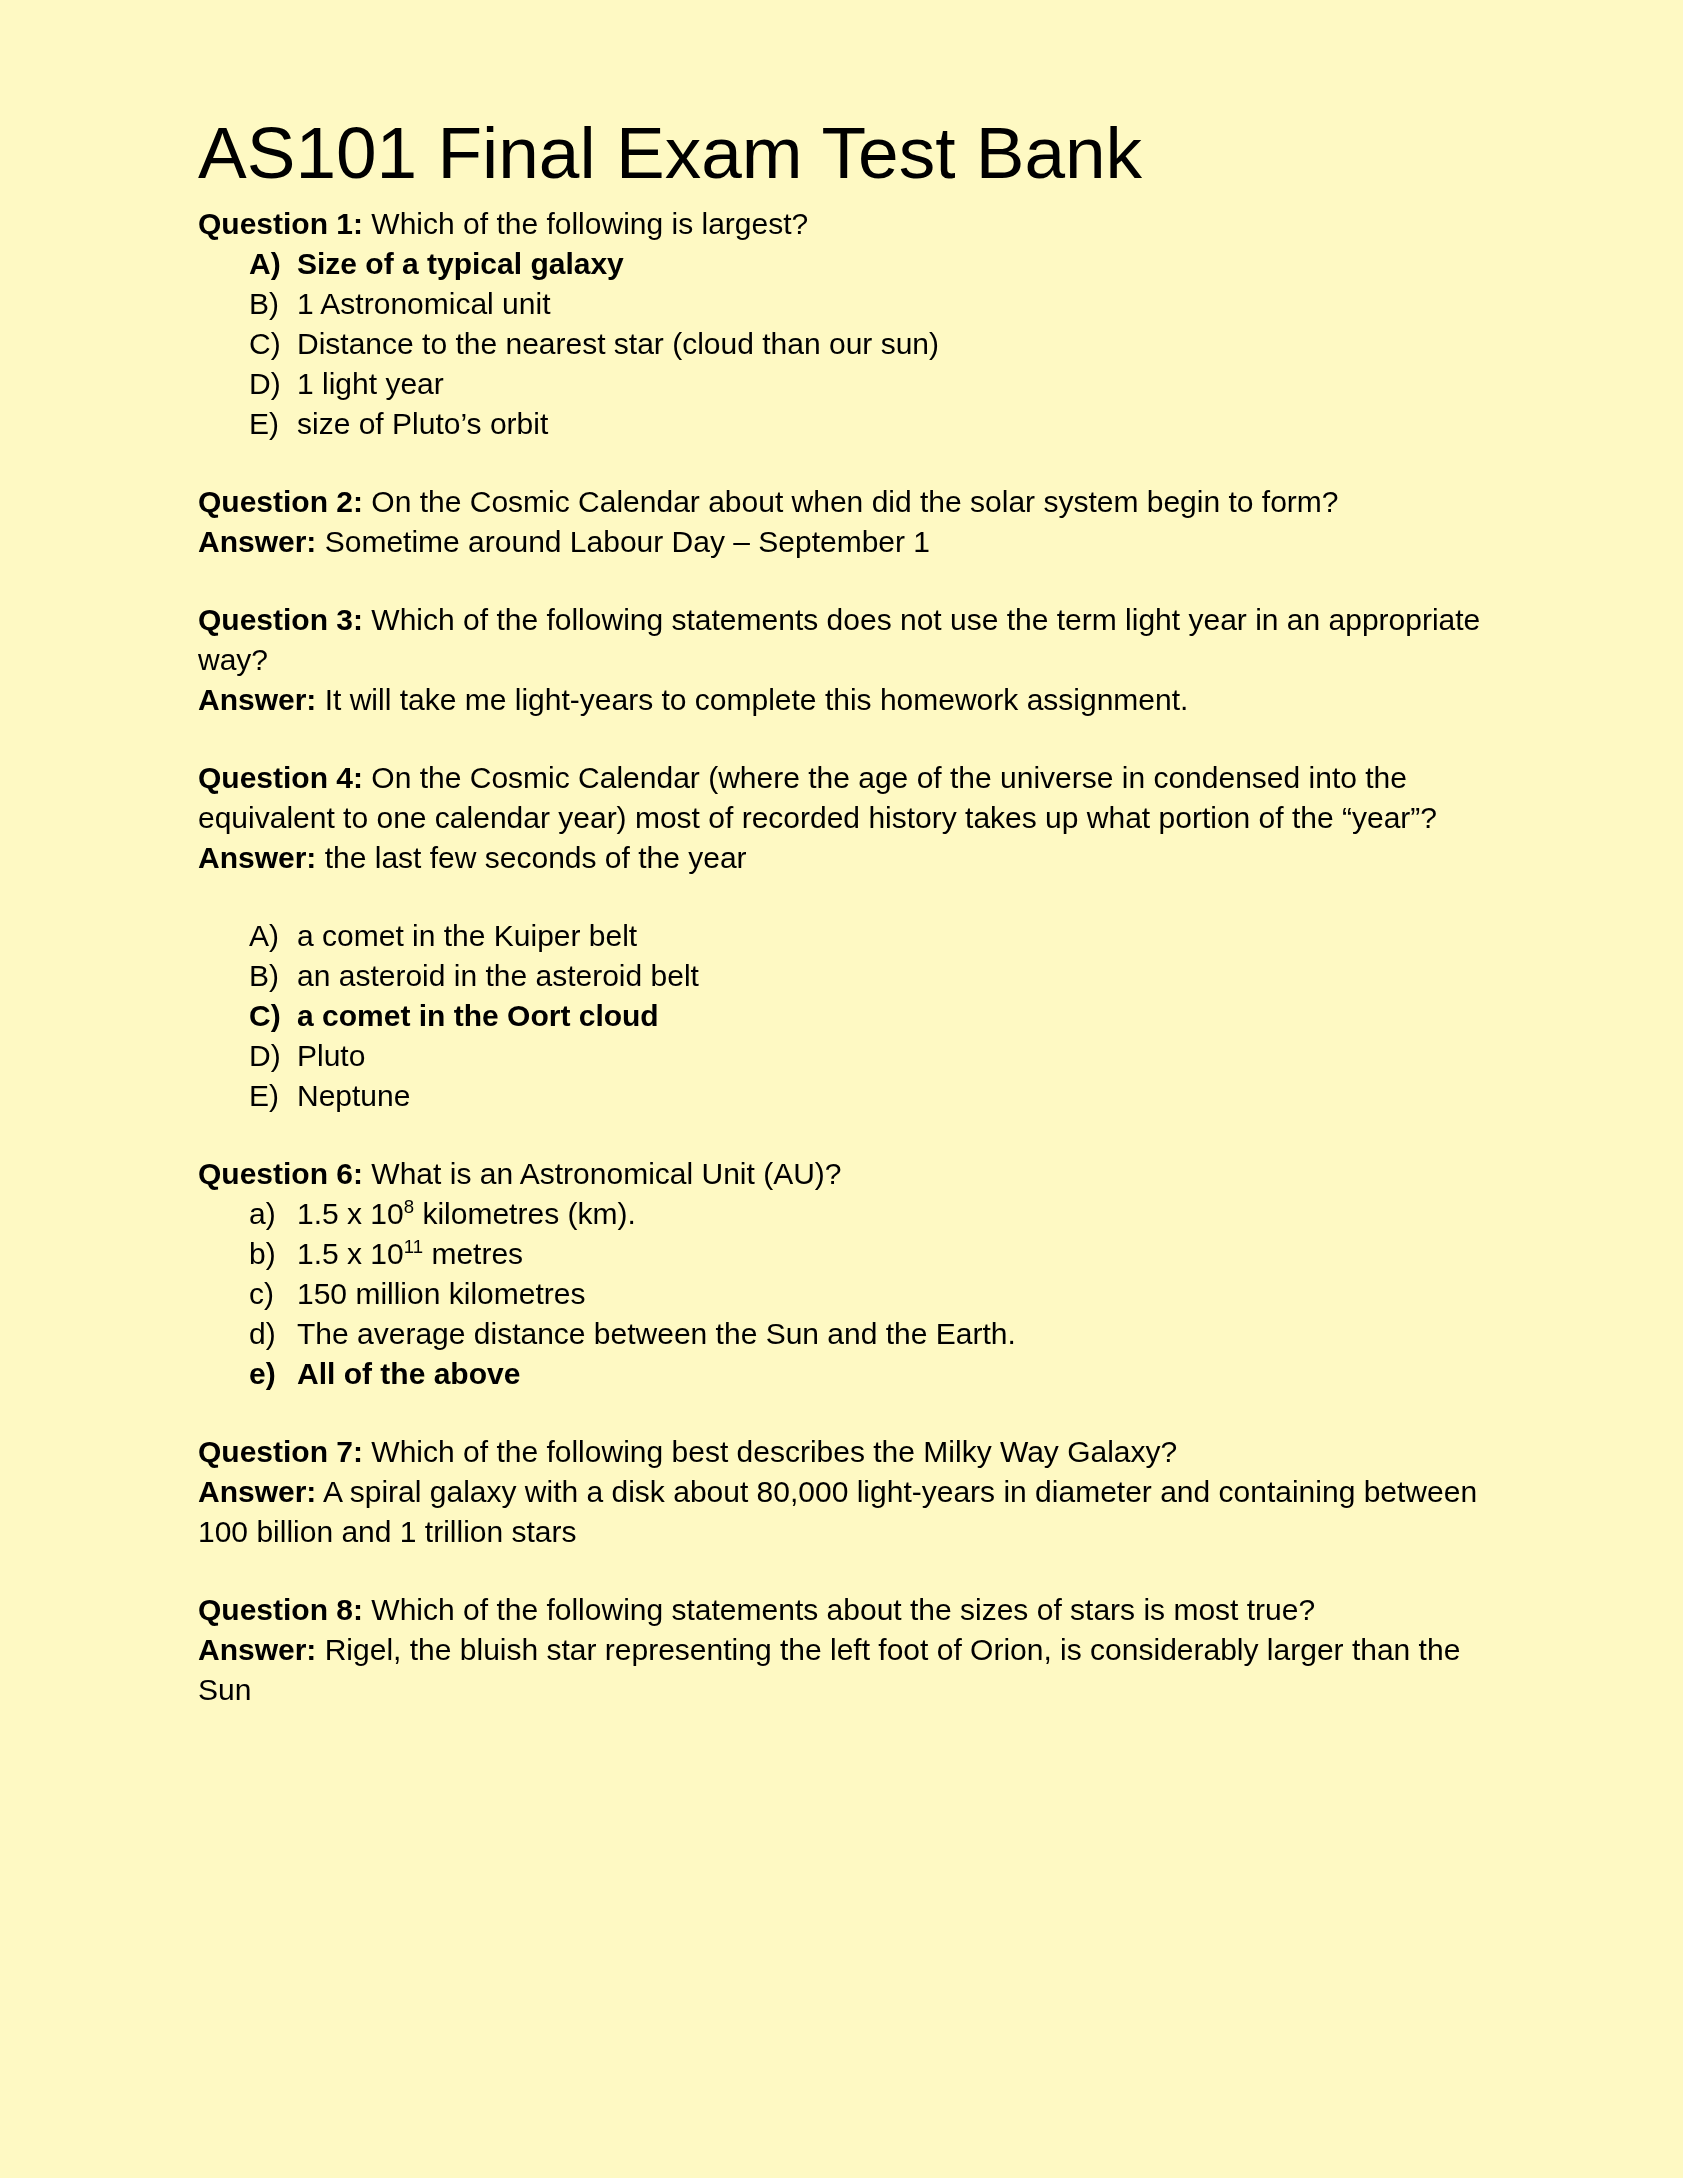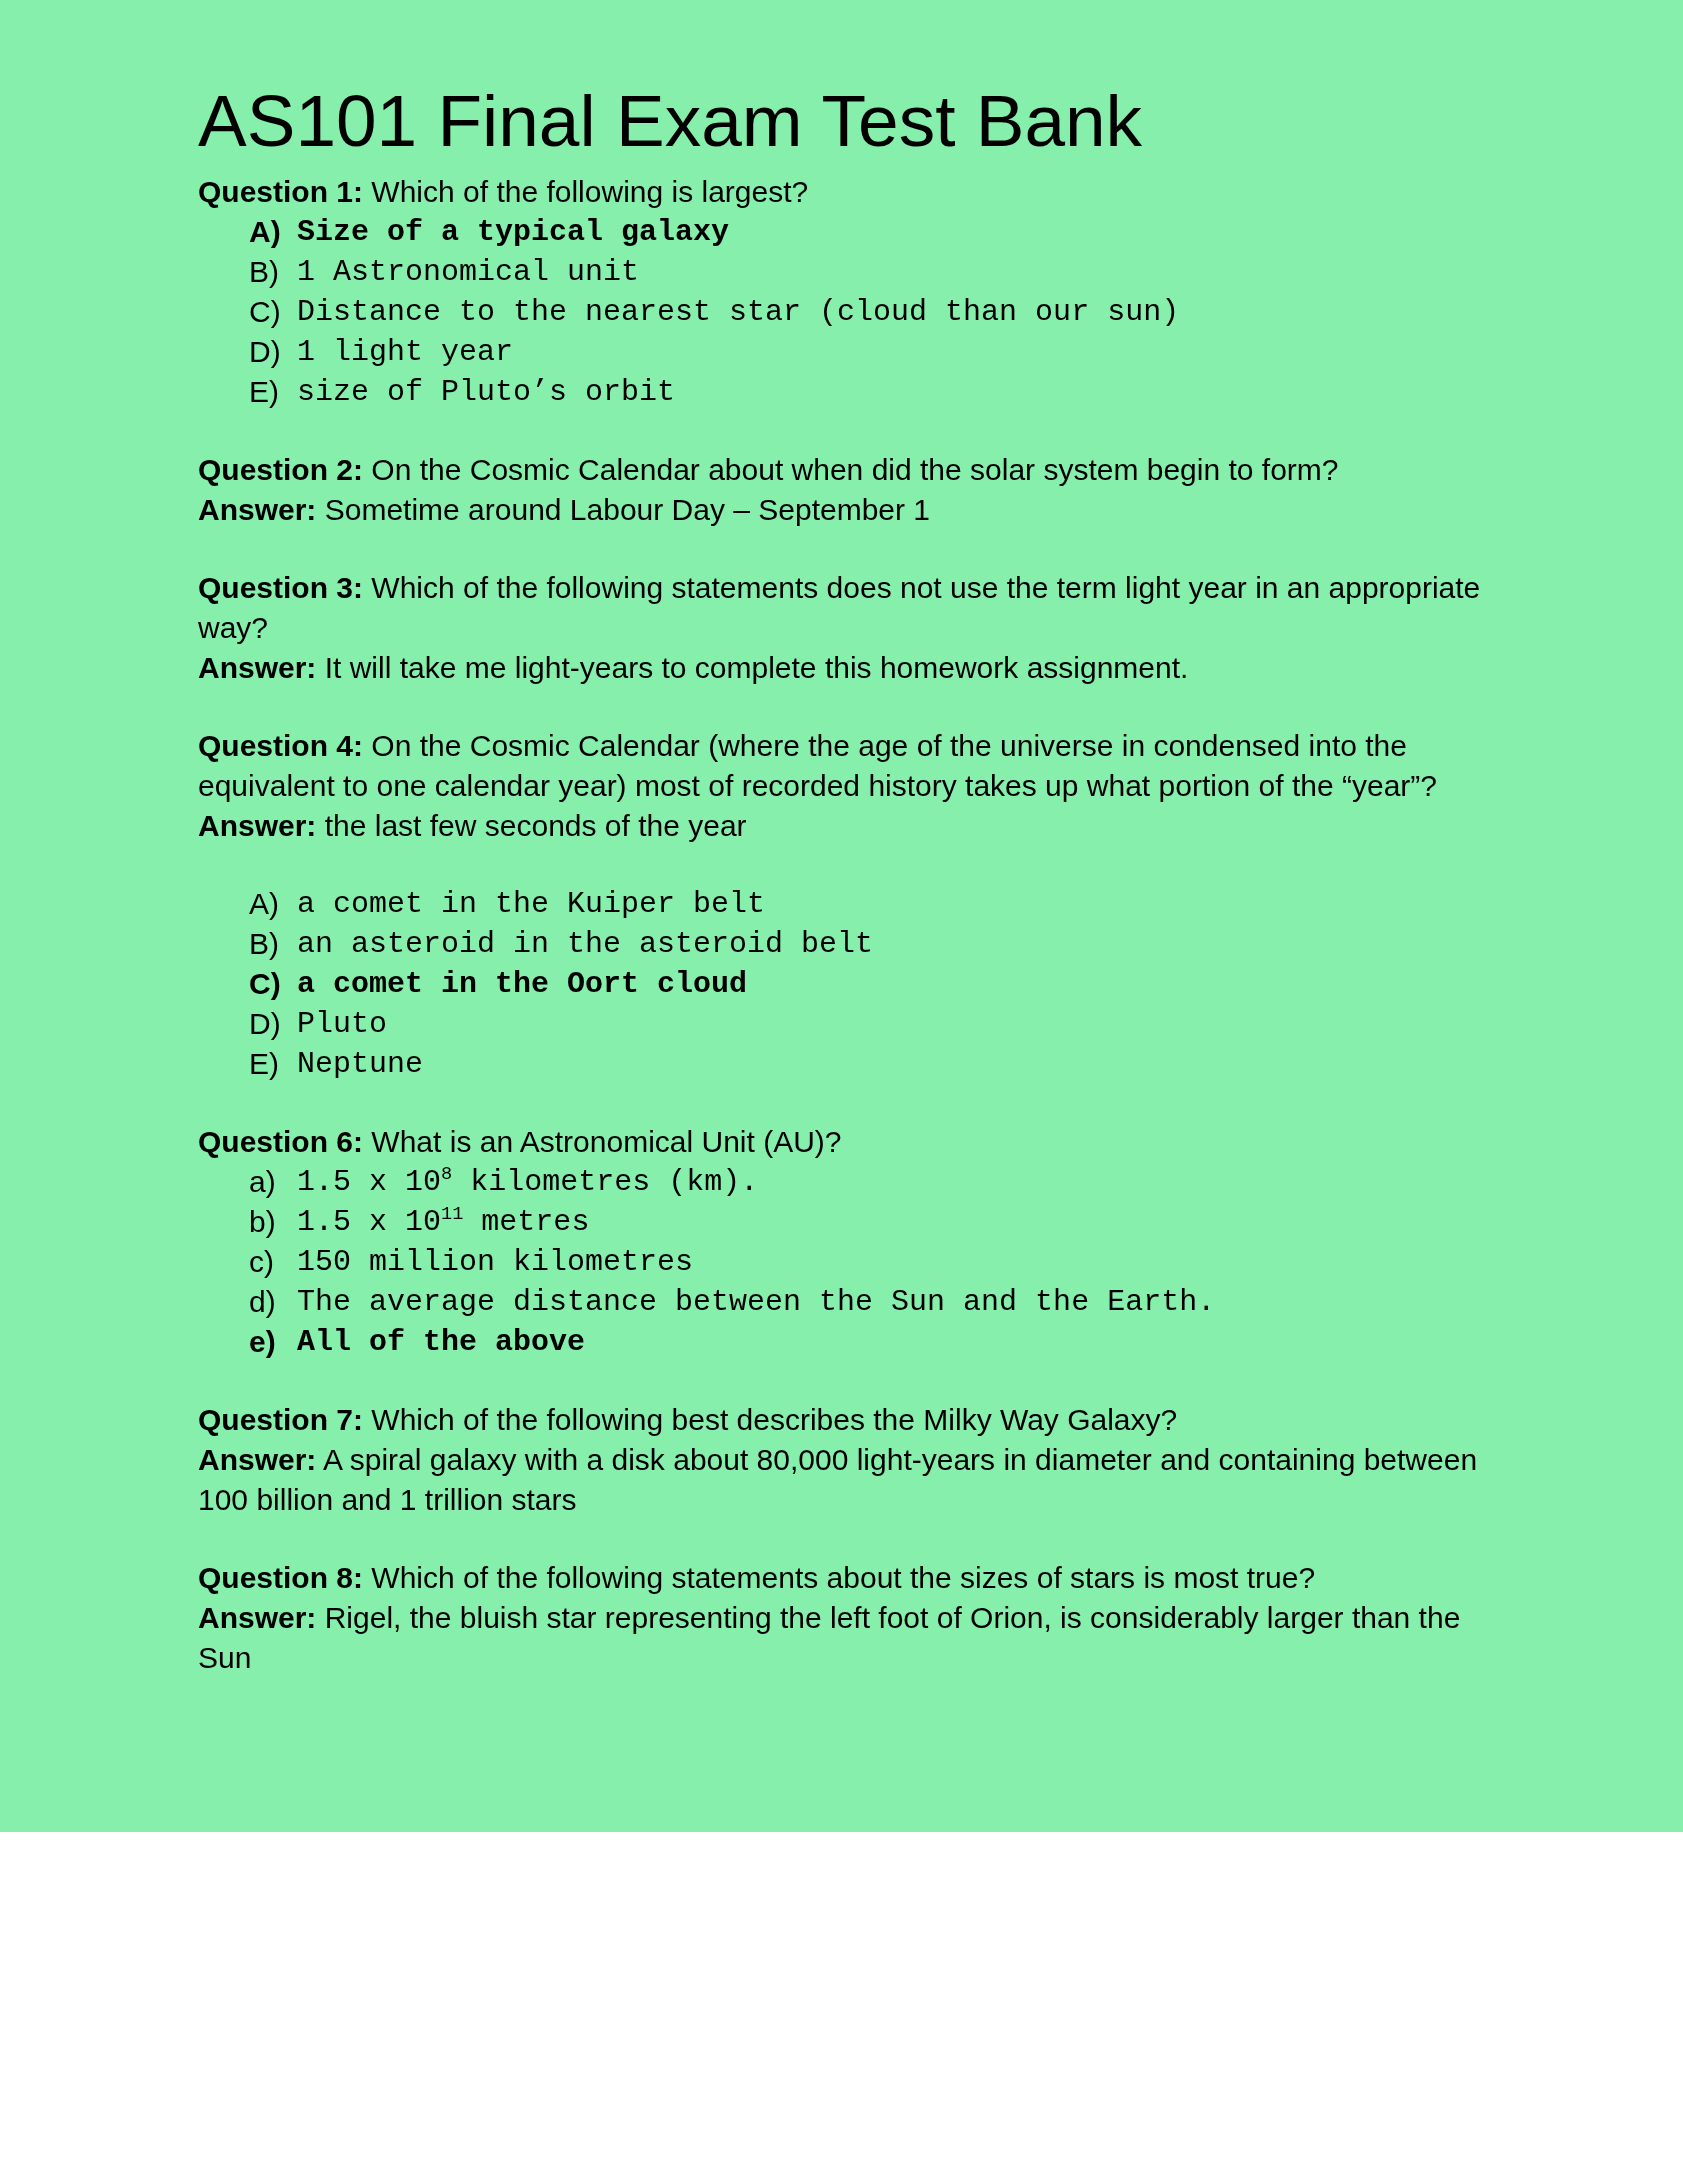--- a/index.html
+++ b/index.html
@@ -1,22 +1,22 @@
 <!DOCTYPE html>
 <html><head>
 <meta charset="utf-8">
 <style>
   html,body{margin:0;padding:0;background:#ffffff;}
   .page{
     position:relative;
     width:1683px;
-    height:1832px;
-    background:#86efac;
+    height:2178px;
+    background:#fef9c3;
     box-sizing:border-box;
-    padding:78px 198px 0 198px;
+    padding:110px 198px 0 198px;
     font-family:"Liberation Sans", sans-serif;
     color:#000000;
     overflow:hidden;
   }
   .doc-title{
     margin:0;
     font-size:73px;
     font-weight:400;
     line-height:1.18;
     letter-spacing:0px;
@@ -43,21 +43,21 @@
   .option{
     display:flex;
     font-size:30px;
     line-height:40px;
   }
   .opt-label{
     flex:none;
     margin-left:51px;
     width:48px;
   }
-  .opt-text{flex:1;font-family:Liberation Mono, monospace;}
+  .opt-text{flex:1;}
   .option.bold .opt-label,
   .option.bold .opt-text{font-weight:700;}
   sup{
     font-size:0.62em;
     vertical-align:super;
     line-height:0;
   }
 </style>
 </head>
 <body>

